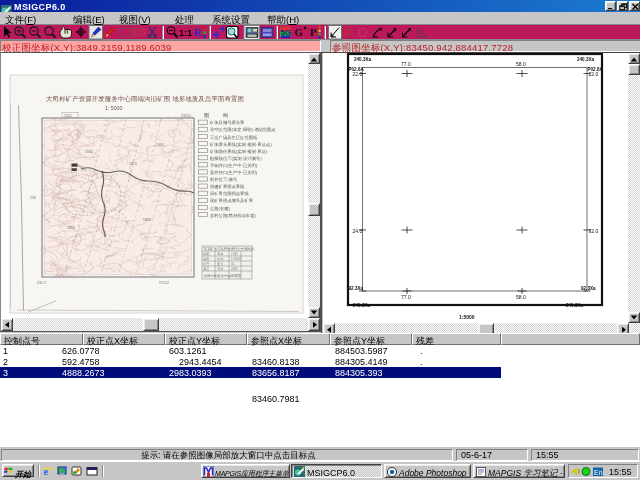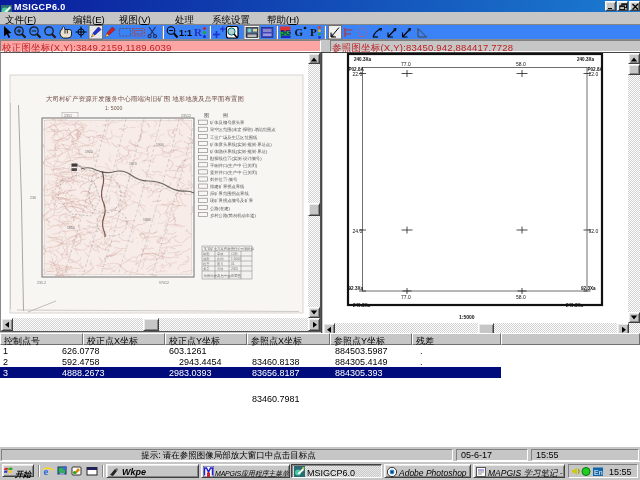--- a/index.html
+++ b/index.html
@@ -48,21 +48,21 @@
 
 <div class="abs" style="left:0;top:12px;width:640px;height:13px;background:#c6c6c6;border-bottom:1px solid #868686;font-size:9.5px;color:#000;">
   <span class="abs" style="left:5px;top:2px;">文件(<u>F</u>)</span>
   <span class="abs" style="left:62px;top:2px;margin-left:11px;">编辑(<u>E</u>)</span>
   <span class="abs" style="left:119px;top:2px;">视图(<u>V</u>)</span>
   <span class="abs" style="left:175px;top:2px;">处理</span>
   <span class="abs" style="left:212px;top:2px;">系统设置</span>
   <span class="abs" style="left:267px;top:2px;">帮助(<u>H</u>)</span>
 </div>
 
-<div class="abs" style="left:0;top:25px;width:640px;height:15px;background:#3b82f6;border-bottom:1px solid #8a8a8a;">
+<div class="abs" style="left:0;top:25px;width:640px;height:15px;background:#be185d;border-bottom:1px solid #8a8a8a;">
   <svg class="abs" style="left:0;top:0;" width="640" height="15" viewBox="0 0 640 15">
 
     <path d="M4 1 L4 11.5 L6.8 9 L8.6 13 L10.2 12 L8.2 8.4 L11.4 8 Z" fill="#000"></path>
 
     <g stroke="#1a1a1a" fill="none">
           <circle cx="19" cy="6" r="4.2" stroke-width="1.2"></circle>
           <line x1="22.2" y1="9.2" x2="25.5" y2="12.8" stroke-width="2"></line>
           <line x1="16.8" y1="6" x2="21.2" y2="6" stroke="#1a1a1a"></line>
           <line x1="19" y1="3.8" x2="19" y2="8.2" stroke="#1a1a1a"></line>
         </g>
@@ -1102,27 +1102,20 @@
         <circle cx="22" cy="3" r="2" fill="#46c"></circle>
     <rect x="29" y="2" width="9" height="8" rx="1" fill="#fff" stroke="#333"></rect>
         <path d="M31 8 L35 3 L37 5 L33 9 Z" fill="#d80"></path>
         <circle cx="31.5" cy="7.5" r="1.6" fill="#2a2"></circle>
     <rect x="44" y="2.5" width="10" height="7.5" fill="#fff" stroke="#222"></rect>
         <rect x="44" y="2.5" width="10" height="2.5" fill="#226"></rect>
   </svg>
   <div class="abs" style="left:102px;top:3px;width:1px;height:12px;background:#888;"></div>
   <div class="abs" style="left:103px;top:3px;width:1px;height:12px;background:#fff;"></div>
 
-  <div class="abs btn" style="left:106px;top:2px;width:93px;height:14px;font-size:9px;">
-    <svg class="abs" style="left:2px;top:2px;" width="10" height="10">
-          <path d="M1 8 L6 2 L8 4 L4 9 Z" fill="#222"></path>
-          <path d="M6 2 L8 1 L9 3 L8 4 Z" fill="#666"></path>
-        </svg>
-    <span class="abs" style="left:15px;top:2px;font-weight:bold;">Wkpe</span>
-  </div>
   <div class="abs btn" style="left:201px;top:2px;width:89px;height:14px;font-size:8.5px;white-space:nowrap;overflow:hidden;">
     <svg class="abs" style="left:1px;top:1px;" width="11" height="11">
           <rect x="0" y="0" width="11" height="11" fill="#fff" stroke="#336"></rect>
           <path d="M1.5 9.5 L1.5 2 L3.5 2 L5.5 6 L7.5 2 L9.5 2 L9.5 9.5" stroke="#22c" fill="none" stroke-width="1.5"></path>
           <rect x="4" y="6.5" width="3" height="4.5" fill="#c22"></rect>
         </svg>
     <span class="abs" style="left:13px;top:3.5px;font-size:7px;letter-spacing:-0.2px;">MAPGIS应用程序主菜单</span>
   </div>
   <div class="abs pressed" style="left:291px;top:2px;width:91px;height:14px;font-size:9px;background-image:repeating-conic-gradient(#e8e8e8 0 25%,#c9c9c9 0 50%);background-size:2px 2px;white-space:nowrap;overflow:hidden;">
     <svg class="abs" style="left:2px;top:1px;" width="11" height="11">

